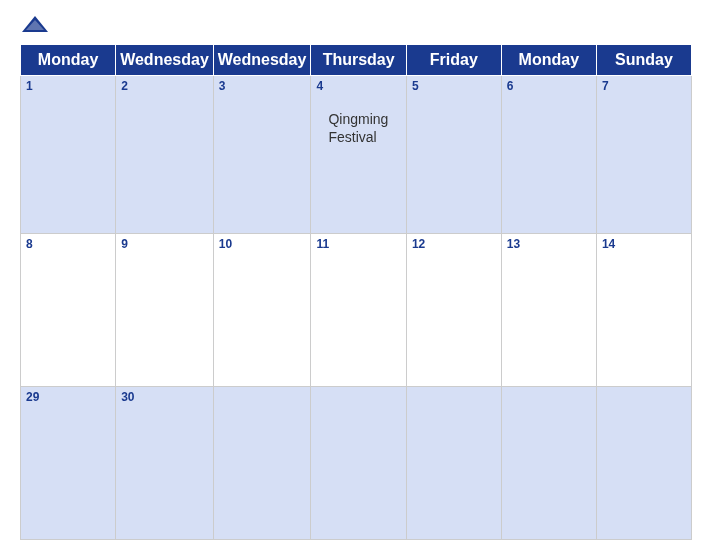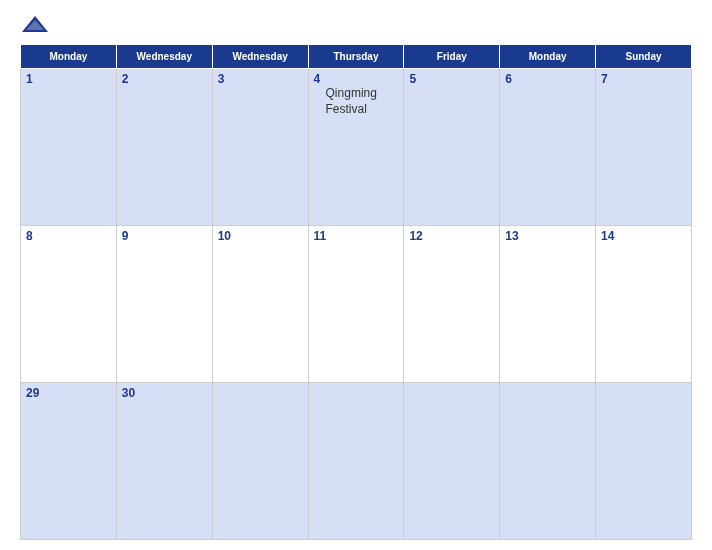--- a/index.html
+++ b/index.html
@@ -69,21 +69,21 @@
 
     .calendar {
       width: 100%;
       border-collapse: collapse;
       flex: 1;
     }
 
     .calendar thead th {
       background-color: #1a3a8f;
       color: #fff;
-      font-size: 10px;
+      font-size: 16px;
       font-weight: 600;
       padding: 6px 4px;
       text-align: center;
       border: 1px solid #fff;
     }
 
     .calendar tbody td {
       border: 1px solid #ccc;
       vertical-align: top;
       padding: 3px 5px;
@@ -100,23 +100,23 @@
     }
 
     .day-number {
       font-size: 12px;
       font-weight: bold;
       color: #1a3a8f;
       display: block;
     }
 
     .event-text {
-      font-size: 12px;
+      font-size: 14px;
       color: #333;
-      margin-top: 0;
+      margin-top: 17px;
       display: block;
       line-height: 1.3;
       padding-left: 12px;
     }
   </style>
 </head>
 <body>
 
 <div class="header">
   <div class="logo-wrapper">

